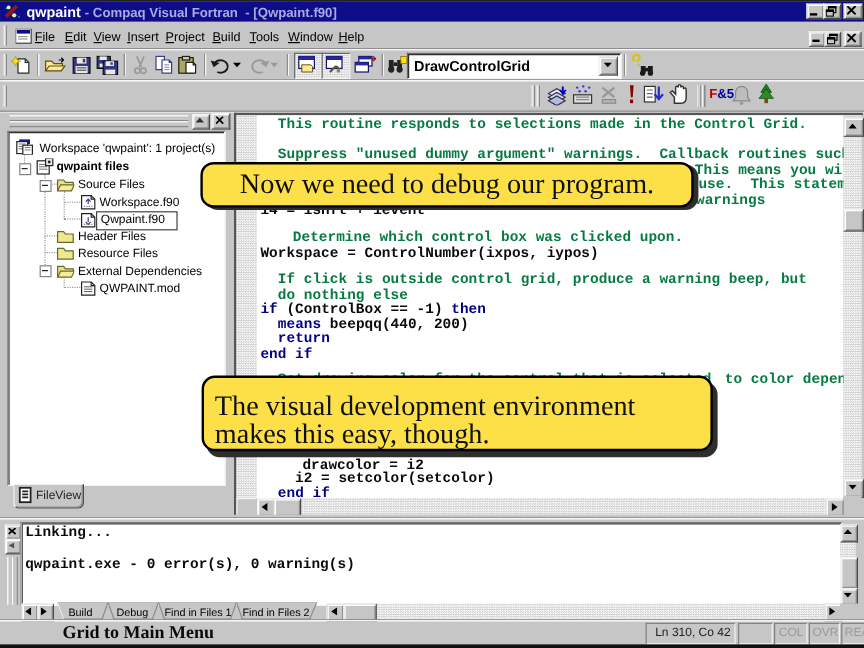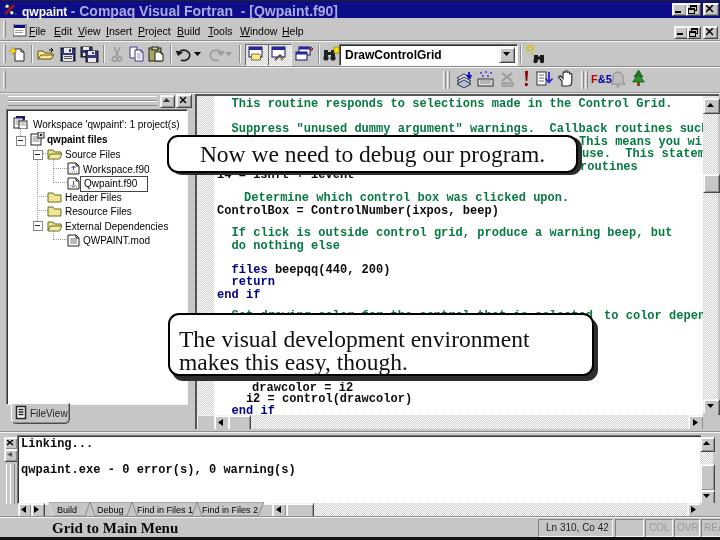--- a/index.html
+++ b/index.html
@@ -6,36 +6,36 @@
 .dith{background-image:conic-gradient(#fff 25%,#cfcfcf 0 50%,#fff 0 75%,#cfcfcf 0);background-size:2px 2px}
 .btn{background:#c6c6c6;border:1px solid;border-color:#f2f2f2 #494949 #494949 #f2f2f2;box-shadow:inset 1px 1px 0 #fff,inset -1px -1px 0 #8f8f8f}
 .sunk{border:1px solid;border-color:#828282 #f4f4f4 #f4f4f4 #828282}
 .gripv{background:linear-gradient(90deg,#efefef 0 1px,#cfcfcf 1px 2px,#8a8a8a 2px 3px,transparent 3px)}
 .code{position:absolute;font-family:"Liberation Mono",monospace;font-size:12px;line-height:12px;white-space:pre;letter-spacing:.027px;font-weight:bold}
 .g{color:#077a42}.n{color:#000085}.k{color:#0a0a0a}
 .mi{font-size:10.5px;color:#000}
 .tt{font-size:10px;color:#000;white-space:nowrap}
 .sep{background:linear-gradient(90deg,#8d8d8d 0 1px,#f4f4f4 1px 2px)}
 .hgroove{background:linear-gradient(#8d8d8d 0 1px,#f4f4f4 1px 2px)}
-.callout{position:absolute;background:#ffffff;border:2px solid #000;border-radius:11px;box-shadow:4px 4px 0 0 #2e2e2e;font-family:"Liberation Serif",serif;color:#101010;z-index:30}
+.callout{position:absolute;background:#fde047;border:2px solid #000;border-radius:11px;box-shadow:4px 4px 0 0 #2e2e2e;font-family:"Liberation Serif",serif;color:#101010;z-index:30}
 .tabsvg{position:absolute}
 u{text-decoration-thickness:1px}
 </style></head><body>
 <div id="s">
 
 <div class="ab" style="left:0;top:0;width:720px;height:1px;background:#222"></div>
 <div class="ab" style="left:0;top:1px;width:720px;height:17px;background:#0d0d8a"></div>
 <svg class="ab" style="left:3px;top:3px" width="14" height="13" viewBox="0 0 14 13">
  <path d="M2 11 L11 2" stroke="#8a1a2a" stroke-width="3"></path>
  <path d="M1 4 l2.5-1.5 L4 5 z" fill="#3a9a3a"></path>
  <circle cx="4.2" cy="3.2" r="1.6" fill="#f2ef9a"></circle>
  <circle cx="8.8" cy="9.8" r="1.8" fill="#f2ef9a"></circle>
  <path d="M12 10 l2 1 -1.5 1 z" fill="#3a9a3a"></path>
 </svg>
-<div class="ab" style="left:22px;top:2.5px;font-size:12px;font-weight:bold;color:#fff;white-space:pre">qwpaint <span style="color:#a9abdf;font-size:14px">- Compaq Visual Fortran  - [Qwpaint.f90]</span></div>
+<div class="ab" style="left:22px;top:2.5px;font-size:12px;font-weight:bold;color:#fff;white-space:pre">qwpaint <span style="color:#a9abdf;font-size:11px">- Compaq Visual Fortran  - [Qwpaint.f90]</span></div>
 
 <div class="ab btn" style="left:672px;top:3px;width:13px;height:11px"></div>
 <div class="ab" style="left:675px;top:11px;width:6px;height:2px;background:#000"></div>
 <div class="ab btn" style="left:686px;top:3px;width:13px;height:11px"></div>
 <svg class="ab" style="left:688px;top:5px" width="10" height="9" viewBox="0 0 10 9">
  <rect x="2.5" y="0.5" width="6" height="5" fill="none" stroke="#000"></rect>
       <rect x="2" y="0" width="7" height="2" fill="#000"></rect>
  <rect x="0.5" y="3.5" width="6" height="5" fill="#c6c6c6" stroke="#000"></rect>
       <rect x="0" y="3" width="7" height="2" fill="#000"></rect>
 </svg>
@@ -364,33 +364,34 @@
 <div class="ab" style="left:195px;top:94px;width:524px;height:338px;background:#c6c6c6"></div>
 <div class="ab" style="left:195px;top:94px;width:2px;height:338px;background:#555"></div>
 <div class="ab" style="left:195px;top:94px;width:524px;height:2px;background:#555"></div>
 <div class="ab dith" style="left:197px;top:96px;width:17px;height:319px"></div>
 <div class="ab" style="left:214px;top:96px;width:489px;height:319px;background:#fff;overflow:hidden"></div>
 <div class="ab" style="left:195px;top:94px;width:523px;height:335px;overflow:hidden">
  <div class="code g" style="left:36.5px;top:4px">This routine responds to selections made in the Control Grid.</div>
  <div class="code g" style="left:36.5px;top:29px">Suppress "unused dummy argument" warnings.  Callback routines such</div>
  <div class="code g" style="left:384px;top:41.5px">This means you wil</div>
  <div class="code g" style="left:387px;top:54px">use.  This statem</div>
- <div class="code g" style="left:385px;top:66.5px">routines</div>
+ <div class="code g" style="left:385px;top:66.5px">warnings</div>
  <div class="code k" style="left:22px;top:75px">i4 = ishft + ievent</div>
  <div class="code g" style="left:49px;top:98px">Determine which control box was clicked upon.</div>
- <div class="code k" style="left:22px;top:110.5px">ControlBox = ControlNumber(ixpos, beep)</div>
+ <div class="code k" style="left:22px;top:110.5px">Workspace = ControlNumber(ixpos, iypos)</div>
  <div class="code g" style="left:36.5px;top:133px">If click is outside control grid, produce a warning beep, but</div>
  <div class="code g" style="left:36.5px;top:145.5px">do nothing else</div>
- <div class="code k" style="left:36.5px;top:170px"><span class="n">files</span> beepqq(440, 200)</div>
+ <div class="code k" style="left:22px;top:158px"><span class="n">if</span> (ControlBox == -1) <span class="n">then</span></div>
+ <div class="code k" style="left:36.5px;top:170px"><span class="n">means</span> beepqq(440, 200)</div>
  <div class="code n" style="left:36.5px;top:182px">return</div>
  <div class="code n" style="left:22px;top:194.5px">end if</div>
  <div class="code g" style="left:36.5px;top:215.5px">Set drawing color for the control that is selected</div>
  <div class="code g" style="left:409px;top:215.5px">to color depend on the</div>
  <div class="code k" style="left:57px;top:288px">drawcolor = i2</div>
- <div class="code k" style="left:50.9px;top:298.5px">i2 = control(drawcolor)</div>
+ <div class="code k" style="left:50.9px;top:298.5px">i2 = setcolor(setcolor)</div>
  <div class="code n" style="left:36.5px;top:310.5px">end if</div>
 </div>
 
 <div class="ab dith" style="left:703px;top:96px;width:15px;height:317px"></div>
 <div class="ab btn" style="left:703px;top:98px;width:15px;height:14px"></div>
 <svg class="ab" style="left:707px;top:103px" width="7" height="5">
       <path d="M3.5 0 L7 4 H0 z" fill="#000"></path>
     </svg>
 <div class="ab btn" style="left:703px;top:174px;width:15px;height:17px"></div>
 <div class="ab btn" style="left:703px;top:399px;width:15px;height:14px"></div>

